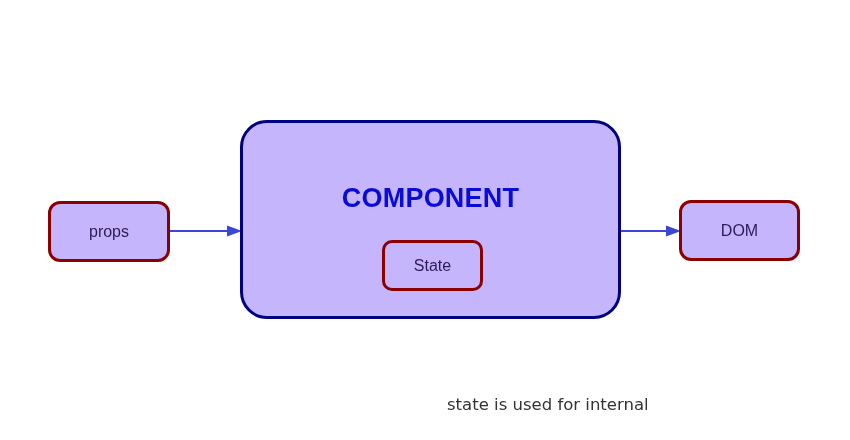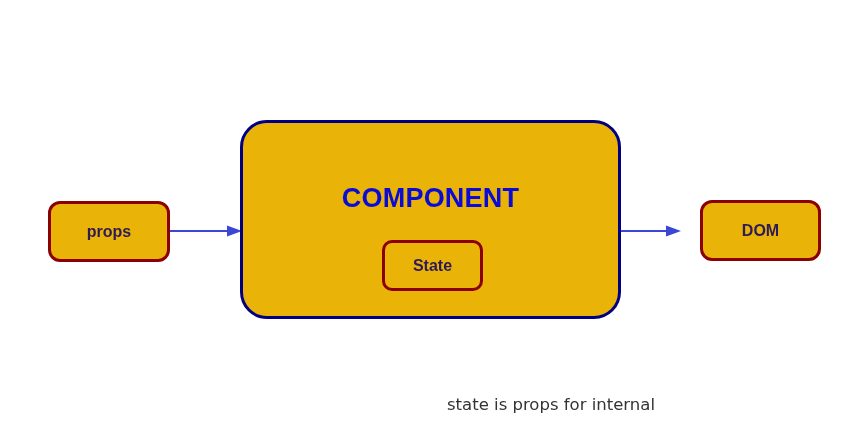--- a/index.html
+++ b/index.html
@@ -18,21 +18,21 @@
     width: 850px;
     height: 440px;
     background: #ffffff;
     overflow: hidden;
   }
 
   
   .box {
     position: absolute;
     box-sizing: border-box;
-    background: #eab308;
+    background: #c4b5fd;
     display: flex;
     align-items: center;
     justify-content: center;
   }
 
   
   .component-box {
     left: 240px;
     top: 120px;
     width: 381px;
@@ -53,21 +53,20 @@
     font-weight: bold;
     color: #0b0bd6;
     letter-spacing: 0.2px;
     white-space: nowrap;
   }
 
   
   .red-box {
     border: 3px solid #8b0000;
     border-radius: 12px;
-    font-weight: bold;
   }
 
   .red-box-label {
     font-family: "Liberation Sans", sans-serif;
     font-size: 16px;
     color: #2d1b56;
     white-space: nowrap;
   }
 
   .props-box {
@@ -75,21 +74,20 @@
     top: 201px;
     width: 122px;
     height: 61px;
   }
 
   .dom-box {
     left: 679px;
     top: 200px;
     width: 121px;
     height: 61px;
-    margin-left: 21px;
   }
 
   .state-box {
     left: 379px;
     top: 240px;
     width: 101px;
     height: 51px;
     border-radius: 10px;
   }
 
@@ -141,17 +139,17 @@
   <svg class="arrow arrow-right" viewBox="0 0 60 16" preserveAspectRatio="none">
     <line x1="0" y1="8" x2="48" y2="8" stroke="#3b46d5" stroke-width="2.2"></line>
     <polygon points="45,2.5 60,8 45,13.5" fill="#3b46d5"></polygon>
   </svg>
 
   <div class="box red-box dom-box">
     <span class="red-box-label">DOM</span>
   </div>
 
   <div class="caption">
-    <div>state is props for internal</div>
+    <div>state is used for internal</div>
     
   </div>
 
 </div>
 
 </body></html>

